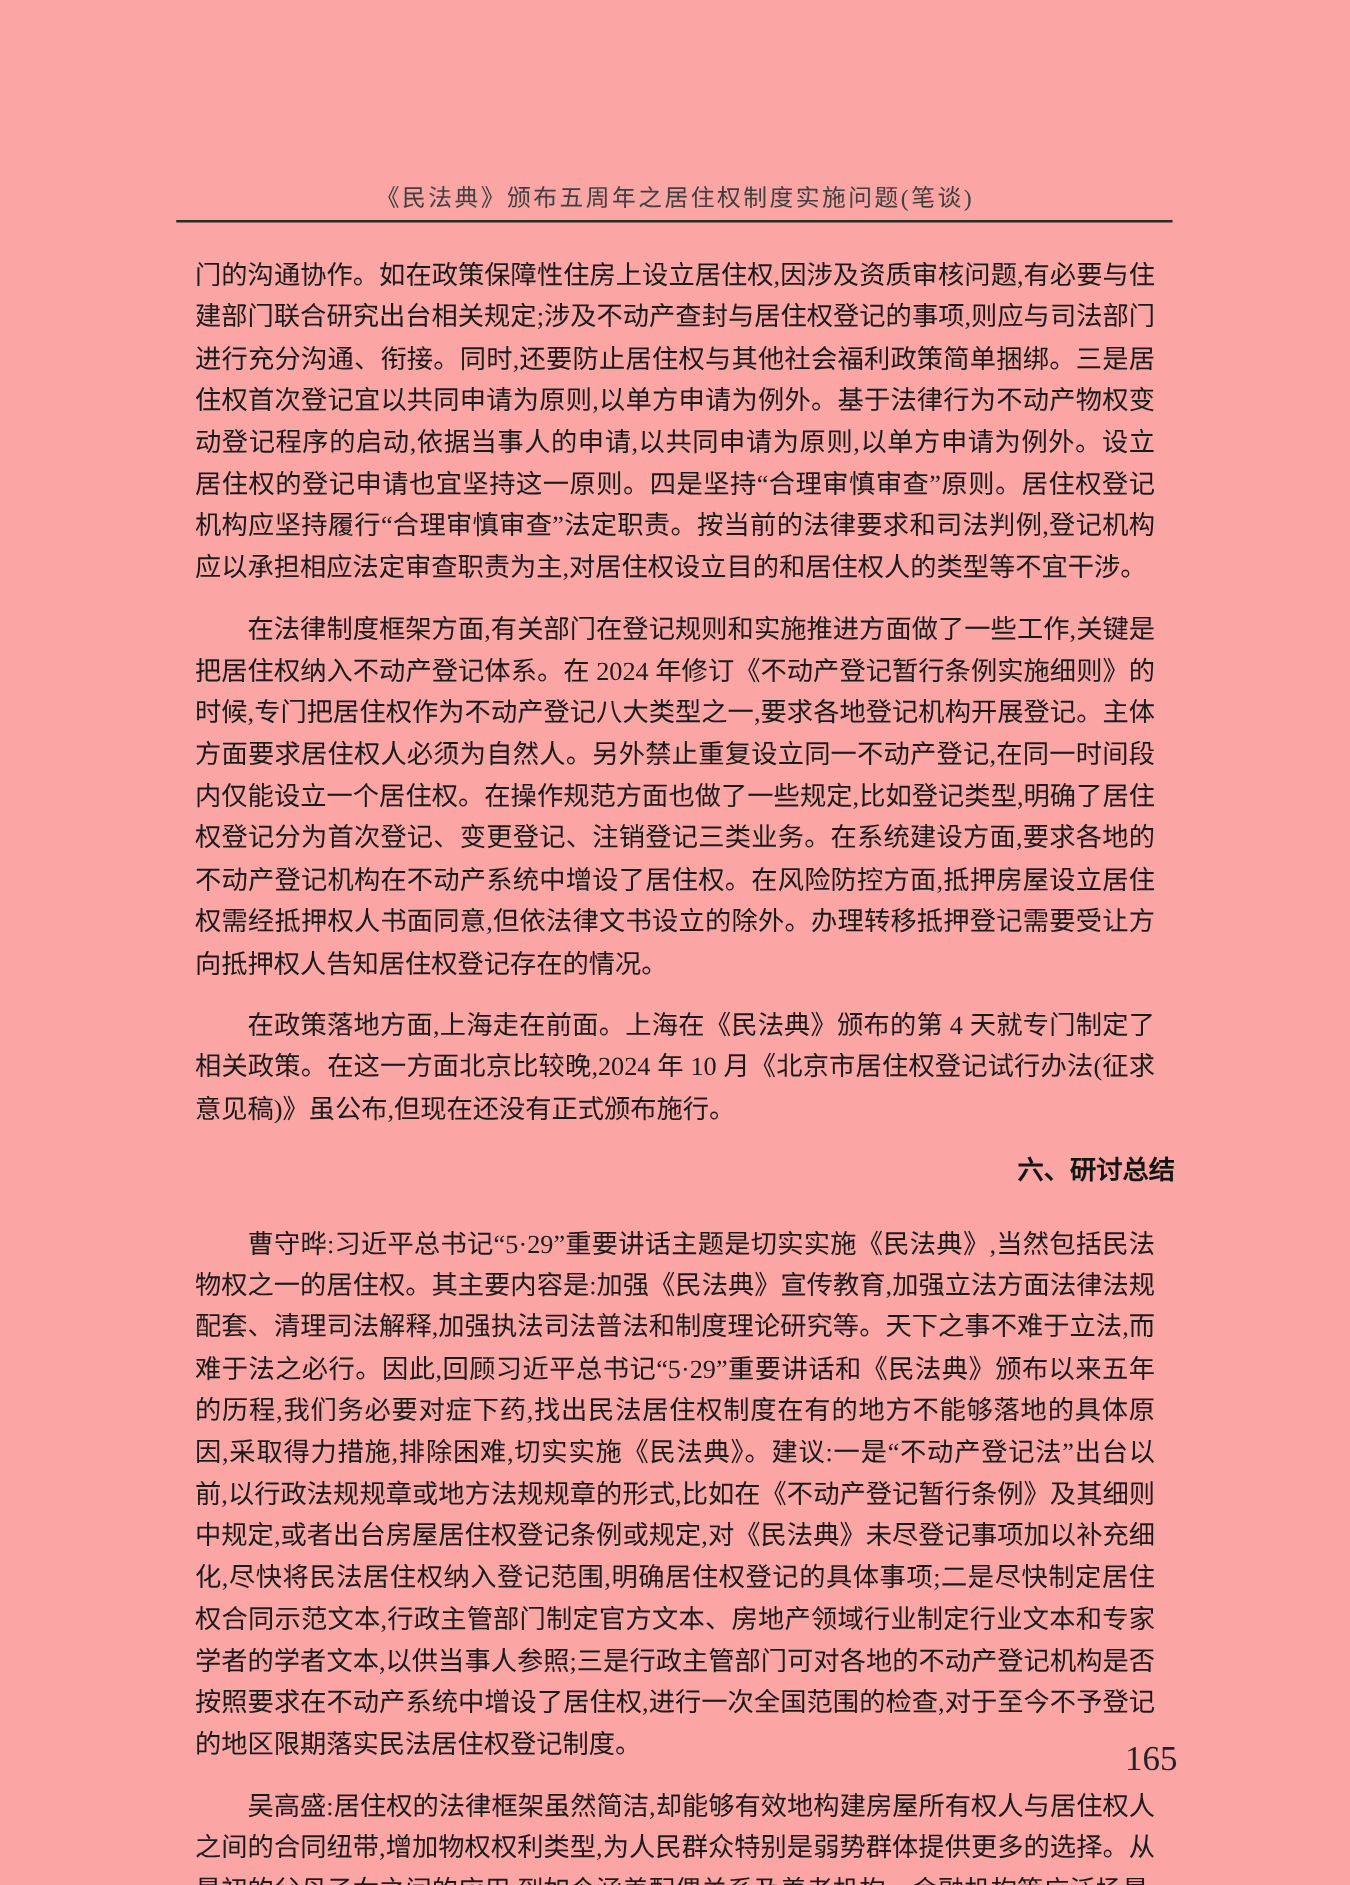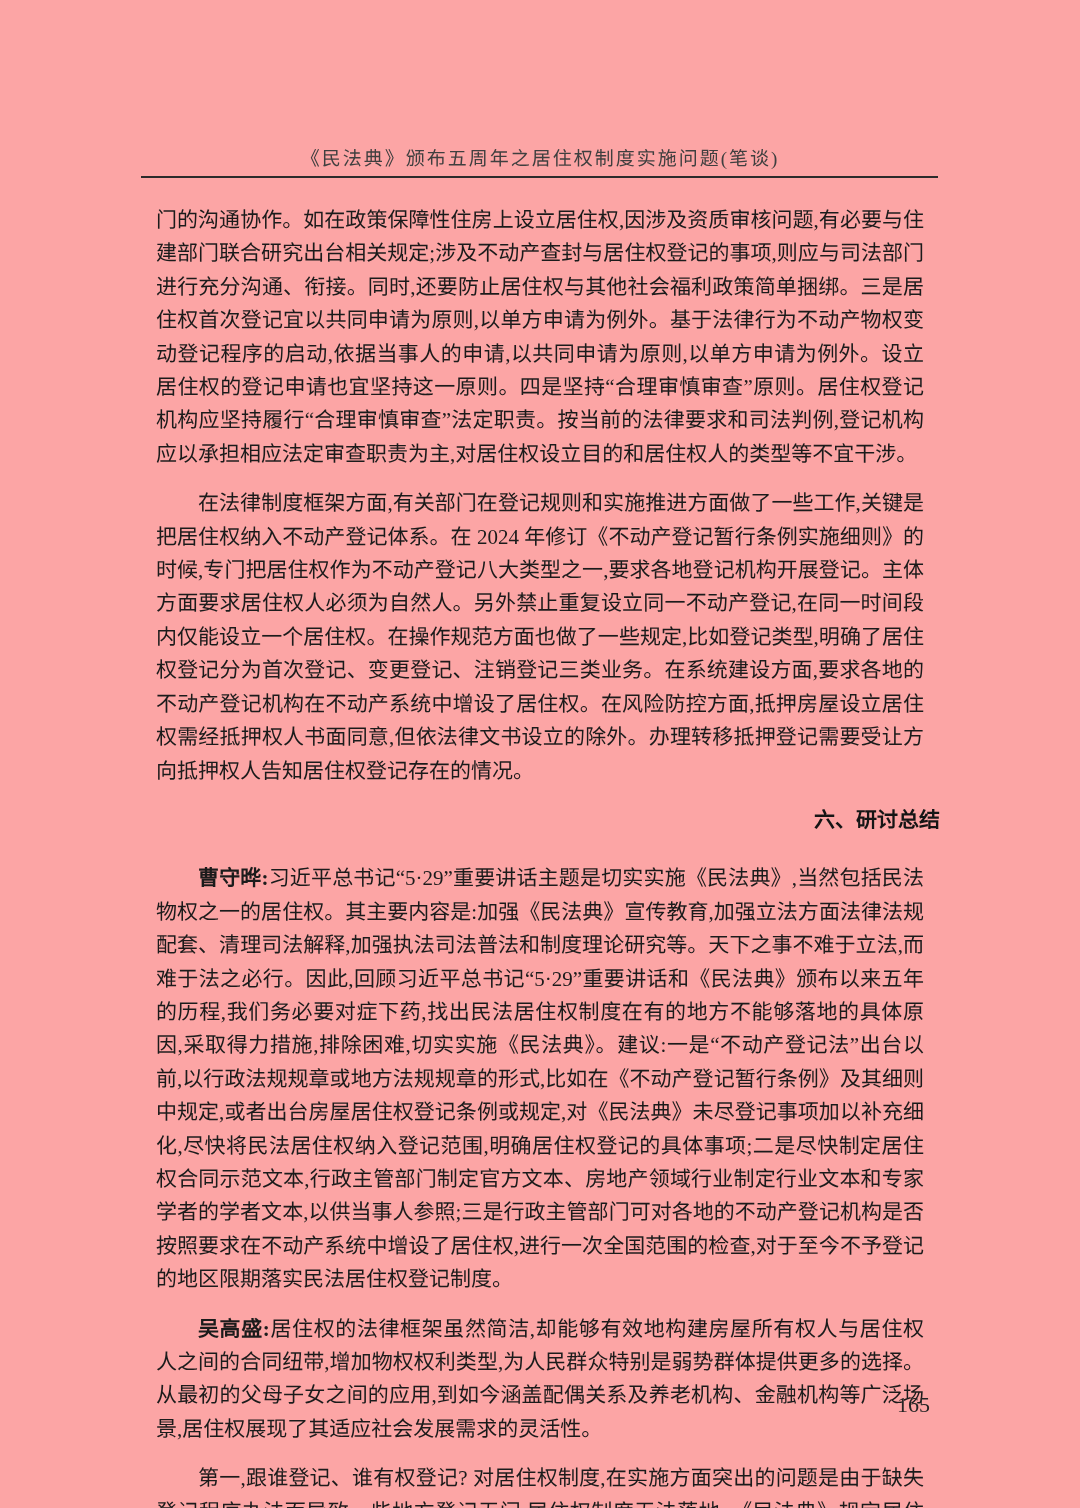--- a/index.html
+++ b/index.html
@@ -46,56 +46,57 @@
   }
   .para {
     margin: 16px;
     padding: 0;
     text-indent: 2em;
   }
   .para.no-indent {
     text-indent: 0;
   }
   .speaker {
-    font-weight: bold;
+    font-weight: normal;
   }
   .section-heading {
     font-size: 21px;
     line-height: 33.4px;
     font-weight: bold;
     color: #151515;
     margin: 16px 0 25px 0;
     text-indent: 2em;
     text-align: right;
   }
   .page-number {
     position: absolute;
     top: 1392px;
-    left: 140px;
+    left: 152px;
     width: 790px;
     text-align: right;
-    font-size: 22px;
+    font-size: 28px;
     color: #242424;
   }
 </style>
 </head>
 <body>
 
 <div class="page">
 
   <div class="header-title">《民法典》颁布五周年之居住权制度实施问题(笔谈)</div>
 
   <div class="header-rule"></div>
 
   <main class="doc-body">
 
     <p class="para no-indent"><span>门的沟通协作。如在政策保障性住房上设立居住权,因涉及资质审核问题,有必要与住建部门联合研究出台相关规定;涉及不动产查封与居住权登记的事项,则应与司法部门进行充分沟通、衔接。同时,还要防止居住权与其他社会福利政策简单捆绑。三是居住权首次登记宜以共同申请为原则,以单方申请为例外。基于法律行为不动产物权变动登记程序的启动,依据当事人的申请,以共同申请为原则,以单方申请为例外。设立居住权的登记申请也宜坚持这一原则。四是坚持“合理审慎审查”原则。居住权登记机构应坚持履行“合理审慎审查”法定职责。按当前的法律要求和司法判例,登记机构应以承担相应法定审查职责为主,对居住权设立目的和居住权人的类型等不宜干涉。</span></p>
 
     <p class="para"><span>在法律制度框架方面,有关部门在登记规则和实施推进方面做了一些工作,关键是把居住权纳入不动产登记体系。在 2024 年修订《不动产登记暂行条例实施细则》的时候,专门把居住权作为不动产登记八大类型之一,要求各地登记机构开展登记。主体方面要求居住权人必须为自然人。另外禁止重复设立同一不动产登记,在同一时间段内仅能设立一个居住权。在操作规范方面也做了一些规定,比如登记类型,明确了居住权登记分为首次登记、变更登记、注销登记三类业务。在系统建设方面,要求各地的不动产登记机构在不动产系统中增设了居住权。在风险防控方面,抵押房屋设立居住权需经抵押权人书面同意,但依法律文书设立的除外。办理转移抵押登记需要受让方向抵押权人告知居住权登记存在的情况。</span></p>
 
+    <p class="para"><span>在政策落地方面,上海走在前面。上海在《民法典》颁布的第 4 天就专门制定了相关政策。在这一方面北京比较晚,2024 年 10 月《北京市居住权登记试行办法(征求意见稿)》虽公布,但现在还没有正式颁布施行。</span></p>
 
     <h2 class="section-heading">六、研讨总结</h2>
 
     <p class="para"><span class="speaker">曹守晔:</span><span>习近平总书记“5·29”重要讲话主题是切实实施《民法典》,当然包括民法物权之一的居住权。其主要内容是:加强《民法典》宣传教育,加强立法方面法律法规配套、清理司法解释,加强执法司法普法和制度理论研究等。天下之事不难于立法,而难于法之必行。因此,回顾习近平总书记“5·29”重要讲话和《民法典》颁布以来五年的历程,我们务必要对症下药,找出民法居住权制度在有的地方不能够落地的具体原因,采取得力措施,排除困难,切实实施《民法典》。建议:一是“不动产登记法”出台以前,以行政法规规章或地方法规规章的形式,比如在《不动产登记暂行条例》及其细则中规定,或者出台房屋居住权登记条例或规定,对《民法典》未尽登记事项加以补充细化,尽快将民法居住权纳入登记范围,明确居住权登记的具体事项;二是尽快制定居住权合同示范文本,行政主管部门制定官方文本、房地产领域行业制定行业文本和专家学者的学者文本,以供当事人参照;三是行政主管部门可对各地的不动产登记机构是否按照要求在不动产系统中增设了居住权,进行一次全国范围的检查,对于至今不予登记的地区限期落实民法居住权登记制度。</span></p>
 
     <p class="para"><span class="speaker">吴高盛:</span><span>居住权的法律框架虽然简洁,却能够有效地构建房屋所有权人与居住权人之间的合同纽带,增加物权权利类型,为人民群众特别是弱势群体提供更多的选择。从最初的父母子女之间的应用,到如今涵盖配偶关系及养老机构、金融机构等广泛场景,居住权展现了其适应社会发展需求的灵活性。</span></p>
 
     <p class="para"><span>第一,跟谁登记、谁有权登记? 对居住权制度,在实施方面突出的问题是由于缺失登记程序办法而导致一些地方登记无门,居住权制度无法落地。《民法典》规定居住权要登记,登记才生效,到哪登记?</span></p>
 
   </main>

